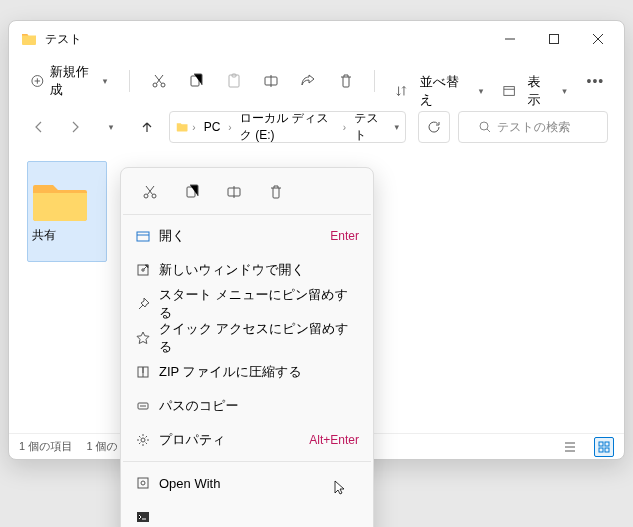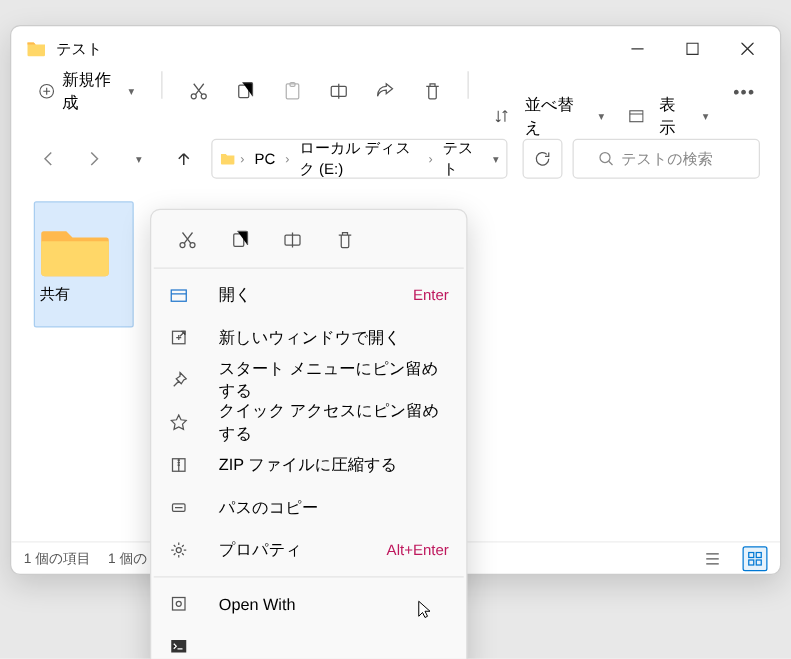--- a/index.html
+++ b/index.html
@@ -4,21 +4,21 @@
 <style>
 * { box-sizing: border-box; margin: 0; padding: 0; font-family: "Yu Gothic UI", "Segoe UI", Meiryo, sans-serif; }
 body { background: #e8e8e8; width: 633px; height: 527px; overflow: hidden; position: relative; }
 .window { position: absolute; left: 8px; top: 20px; width: 617px; height: 440px; background: #fff; border: 1px solid #ccc; border-radius: 8px; box-shadow: 0 8px 24px rgba(0,0,0,.15); display: flex; flex-direction: column; }
 .titlebar { height: 36px; display: flex; align-items: center; padding: 0 4px 0 12px; }
 .titlebar .ticon { width: 16px; height: 16px; margin-right: 8px; }
 .titlebar .ttitle { font-size: 12px; flex: 1; }
 .winbtns { display: flex; }
 .winbtn { width: 44px; height: 32px; display: flex; align-items: center; justify-content: center; color: #333; }
 .winbtn svg { width: 10px; height: 10px; }
-.toolbar { height: 48px; display: flex; align-items: flex-start; padding: 0 12px; gap: 4px; }
+.toolbar { height: 48px; display: flex; align-items: center; padding: 0 12px; gap: 4px; }
 .newbtn { display: flex; align-items: center; height: 32px; padding: 0 10px; border-radius: 4px; font-size: 13px; gap: 6px; }
 .tsep { width: 1px; height: 22px; background: #ddd; margin: 0 8px; }
 .tbtn { width: 36px; height: 32px; display: flex; align-items: center; justify-content: center; border-radius: 4px; color: #555; }
 .sortbtn, .viewbtn { display: flex; align-items: center; height: 32px; padding: 0 8px; gap: 12px; font-size: 13px; border-radius: 4px; margin-top: 20px; }
 .addrrow { height: 44px; display: flex; align-items: center; padding: 0 16px; gap: 8px; }
 .navbtn { width: 28px; height: 28px; display: flex; align-items: center; justify-content: center; color: #888; border-radius: 4px; }
 .navbtn.on { color: #333; }
 .addrbar { flex: 1; height: 32px; border: 1px solid #ddd; border-radius: 4px; display: flex; align-items: center; padding: 0 6px; gap: 4px; font-size: 12px; }
 .crumb { padding: 2px 4px; }
 .csep { color: #888; font-size: 10px; }
@@ -28,21 +28,21 @@
 .item { width: 80px; display: flex; flex-direction: column; align-items: flex-start; gap: 4px; padding: 17px 4px; background: #d9eafc; border: 1px solid #a8cdf0; border-radius: 2px; }
 .item .label { font-size: 12px; text-align: center; }
 .foldericon { width: 56px; height: 44px; }
 .statusbar { height: 26px; border-top: 1px solid #eee; display: flex; align-items: center; padding: 0 10px; font-size: 11px; color: #555; gap: 14px; }
 .status-spacer { flex: 1; }
 .vicon { width: 20px; height: 20px; display: flex; align-items: center; justify-content: center; border-radius: 2px; }
 .vicon.sel { border: 1px solid #0078d4; background: #e6f2fb; }
 .ctxmenu { position: absolute; left: 120px; top: 167px; width: 254px; background: #f9f9f9; border: 1px solid #ddd; border-radius: 8px; box-shadow: 0 8px 24px rgba(0,0,0,.18); padding: 6px 0; font-size: 13px; }
 .ctxrow { display: flex; padding: 3px 12px; gap: 8px; }
 .ctxrow .tbtn { width: 34px; height: 30px; }
-.ctxitem { height: 34px; display: flex; align-items: center; padding: 0 14px; gap: 24px; }
+.ctxitem { height: 34px; display: flex; align-items: center; padding: 0 14px; gap: 8px; }
 .ctxitem .cicon { width: 16px; height: 16px; display: flex; align-items: center; justify-content: center; color: #555; flex-shrink: 0; }
 .ctxitem .clabel { flex: 1; }
 .ctxitem .chint { color: #be185d; font-size: 12px; }
 .ctxsep { height: 1px; background: #e4e4e4; margin: 4px 2px; }
 .cursor { position: absolute; left: 334px; top: 480px; width: 16px; height: 16px; pointer-events: none; }
 .chev { font-size: 9px; color: #666; }
 svg { display: block; }
 </style>
 </head>
 <body>

